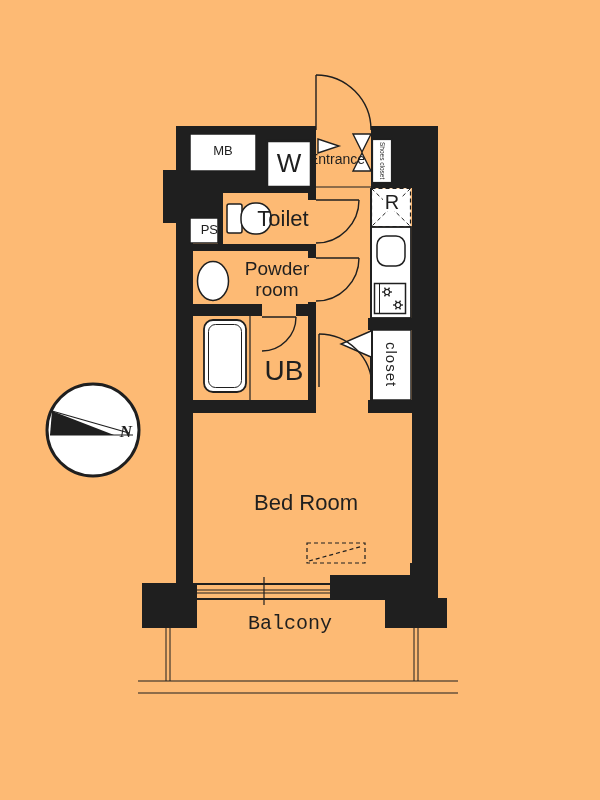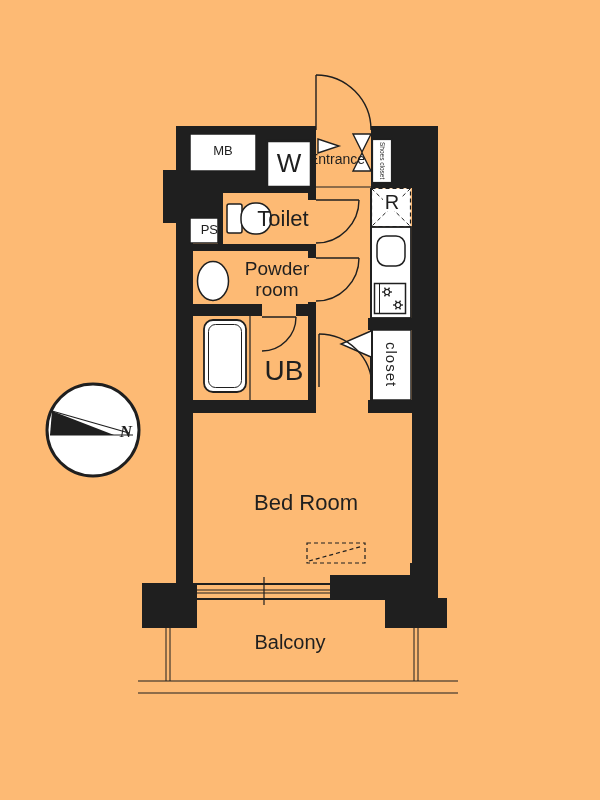--- a/index.html
+++ b/index.html
@@ -173,16 +173,16 @@
 
   <div class="lbl" style="left:382px;top:191px;width:20px;font-size:20px;">R</div>
 
   <div class="lbl" style="left:260px;top:356px;width:48px;font-size:28px;">UB</div>
 
   <div class="lbl vtext" style="left:377px;top:332px;width:28px;height:66px;font-size:15px;letter-spacing:1px;">closet</div>
 
   <div class="lbl" style="left:216px;top:463px;width:180px;font-size:22px;margin-top:28px;">Bed Room</div>
 
 
-  <div class="lbl" style="left:230px;top:631px;width:120px;font-size:20px;">Balcony</div>
+  <div class="lbl" style="left:230px;top:613px;width:120px;font-size:20px;font-family:Liberation Mono, monospace;">Balcony</div>
 
   <div class="lbl nlabel" style="left:113px;top:423px;width:26px;font-size:17px;">N</div>
 </div>
 
 </body></html>

